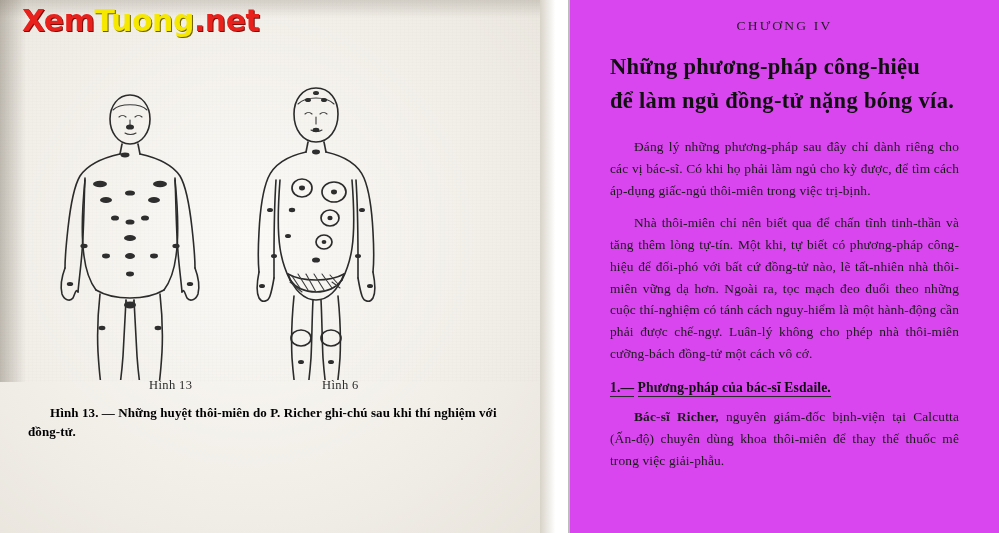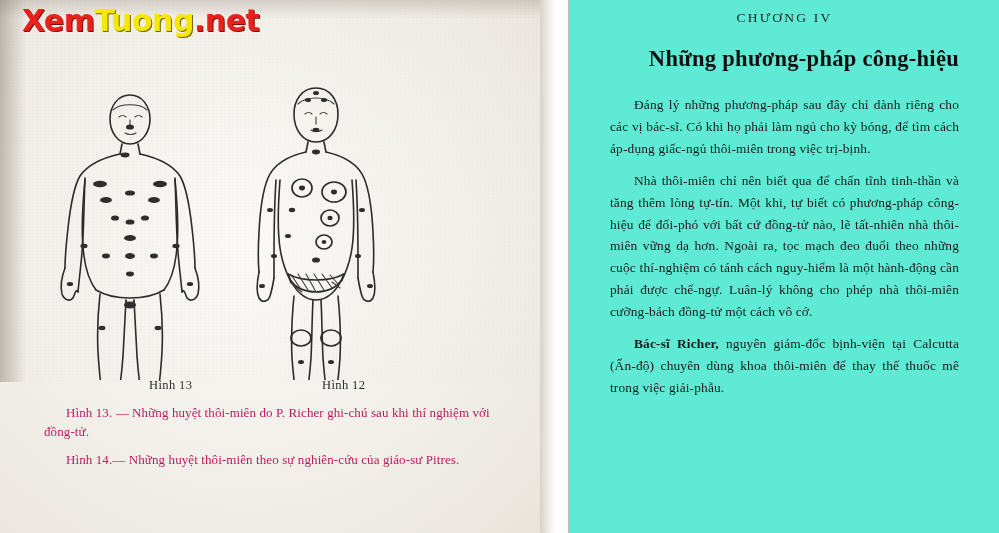--- a/index.html
+++ b/index.html
@@ -89,65 +89,66 @@
     font-size: 12.5px;
     letter-spacing: .4px;
     color: #2a2a2a;
   }
   .fig-caption-row .lbl { position: absolute; margin-left: 32px; }
   .lbl-13 { left: 62px; }
   .lbl-14 { left: 235px; }
 
   .caption-block {
     position: absolute;
-    left: 44px;
+    left: 28px;
     top: 404px;
     width: 470px;
     font-size: 13px;
     line-height: 1.45;
-    color: #be185d;
+    color: #000000;
     letter-spacing: .1px;
+    font-weight: bold;
   }
   .caption-block p {
     margin: 0 0 9px 0;
     text-indent: 22px;
   }
 
   
   .gutter {
     width: 28px;
     height: 533px;
     background: linear-gradient(90deg, #d8d3c9 0%, #ffffff 55%, #ffffff 100%);
   }
 
   
   .right-page {
     position: relative;
     width: 431px;
     height: 533px;
-    background: #5eead4;
+    background: #d946ef;
     box-sizing: border-box;
-    padding: 2px 40px 0 42px;
+    padding: 10px 40px 0 42px;
   }
   .rp-rule {
     position: absolute;
     left: 0; top: 0; bottom: 0;
     width: 2px;
     background: #bdbdbd;
   }
   .chapter-kicker {
     text-align: center;
     font-family: "Liberation Serif", serif;
     font-size: 13.5px;
     letter-spacing: 2.2px;
     color: #1d1d1d;
     margin: 8px 0 16px 0;
   }
   .chapter-title {
-    text-align: right;
+    text-align: left;
     font-size: 22.5px;
     line-height: 1.52;
     color: #101010;
     letter-spacing: .3px;
     margin: 0 0 18px 0;
     font-family: "Liberation Serif", serif;
   }
   .chapter-title .l2 { display: block; }
   .body-p {
     font-size: 13.4px;
@@ -329,40 +330,44 @@
             <ellipse class="blob" cx="142" cy="226" rx="3" ry="2"></ellipse>
             <ellipse class="blob" cx="73" cy="302" rx="3" ry="2"></ellipse>
             <ellipse class="blob" cx="103" cy="302" rx="3" ry="2"></ellipse>
           </g>
         </g>
       </svg>
     </div>
 
     <div class="fig-caption-row">
       <span class="lbl lbl-13">Hình 13</span>
-      <span class="lbl lbl-14">Hình 12</span>
+      <span class="lbl lbl-14">Hình 6</span>
     </div>
 
     <div class="caption-block">
       <p>Hình 13. — Những huyệt thôi-miên do P. Richer ghi-chú sau khi thí nghiệm với đồng-tử.</p>
-      <p>Hình 14.— Những huyệt thôi-miên theo sự nghiên-cứu của giáo-sư Pitres.</p>
     </div>
   </div>
 
   <div class="gutter"></div>
 
   <div class="right-page">
     <div class="rp-rule"></div>
 
     <div class="chapter-kicker">CHƯƠNG  IV</div>
 
     <h1 class="chapter-title">
       <span class="l1">Những phương-pháp công-hiệu</span>
+      <span class="l2">để làm ngủ đồng-tử nặng bóng vía.</span>
     </h1>
 
-    <p class="body-p">Đáng lý những phương-pháp sau đây chỉ dành riêng cho các vị bác-sĩ. Có khi họ phải làm ngủ cho kỳ bóng, để tìm cách áp-dụng giấc-ngủ thôi-miên trong việc trị-bịnh.</p>
+    <p class="body-p">Đáng lý những phương-pháp sau đây chỉ dành riêng cho các vị bác-sĩ. Có khi họ phải làm ngủ cho kỳ được, để tìm cách áp-dụng giấc-ngủ thôi-miên trong việc trị-bịnh.</p>
     <p class="body-p">Nhà thôi-miên chỉ nên biết qua để chấn tĩnh tinh-thần và tăng thêm lòng tự-tín. Một khi, tự biết có phương-pháp công-hiệu để đối-phó với bất cứ đồng-tử nào, lẽ tất-nhiên nhà thôi-miên vững dạ hơn. Ngoài ra, tọc mạch đeo đuổi theo những cuộc thí-nghiệm có tánh cách nguy-hiểm là một hành-động cần phải được chế-ngự. Luân-lý không cho phép nhà thôi-miên cưỡng-bách đồng-tử một cách vô cớ.</p>
 
+    <div class="section-head">
+      <span class="u">1.—</span>
+      <span class="u">Phương-pháp của bác-sĩ Esdaile.</span>
+    </div>
 
     <p class="body-p"><span class="bold">Bác-sĩ Richer, </span><span>nguyên giám-đốc bịnh-viện tại Calcutta (Ấn-độ) chuyên dùng khoa thôi-miên để thay thế thuốc mê trong việc giải-phẫu.</span></p>
   </div>
 
 </div>
 
 </body></html>

